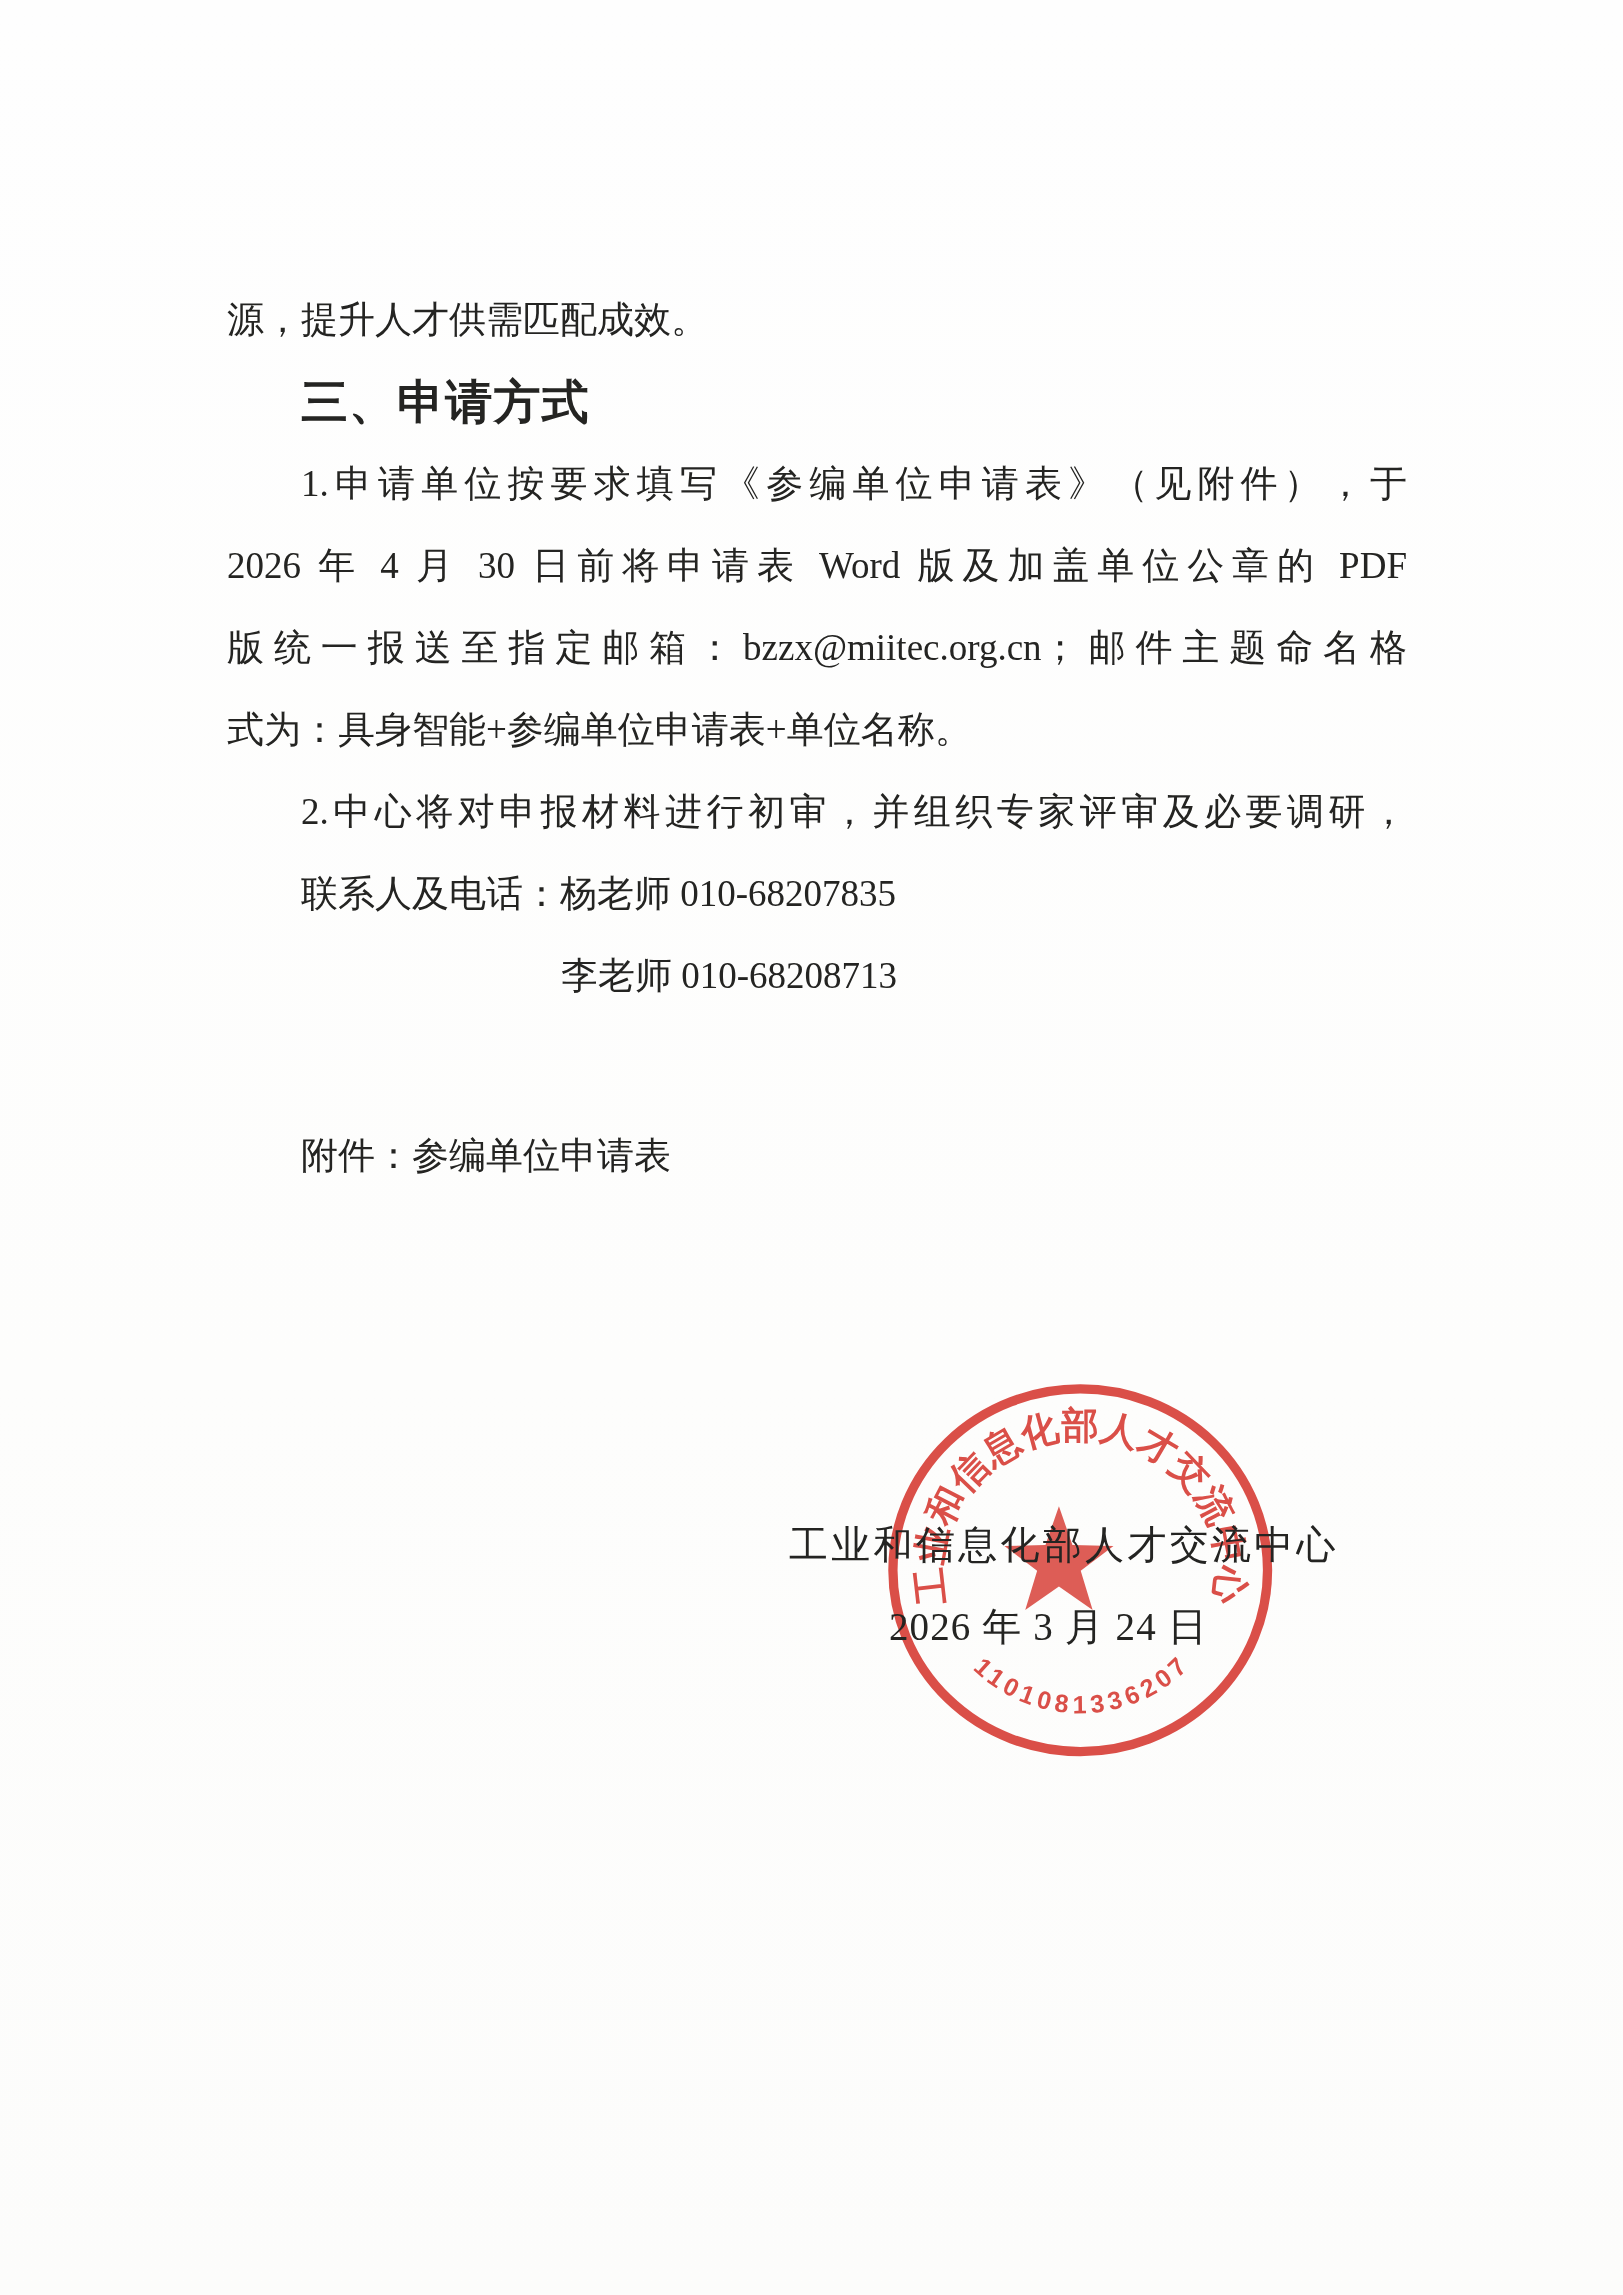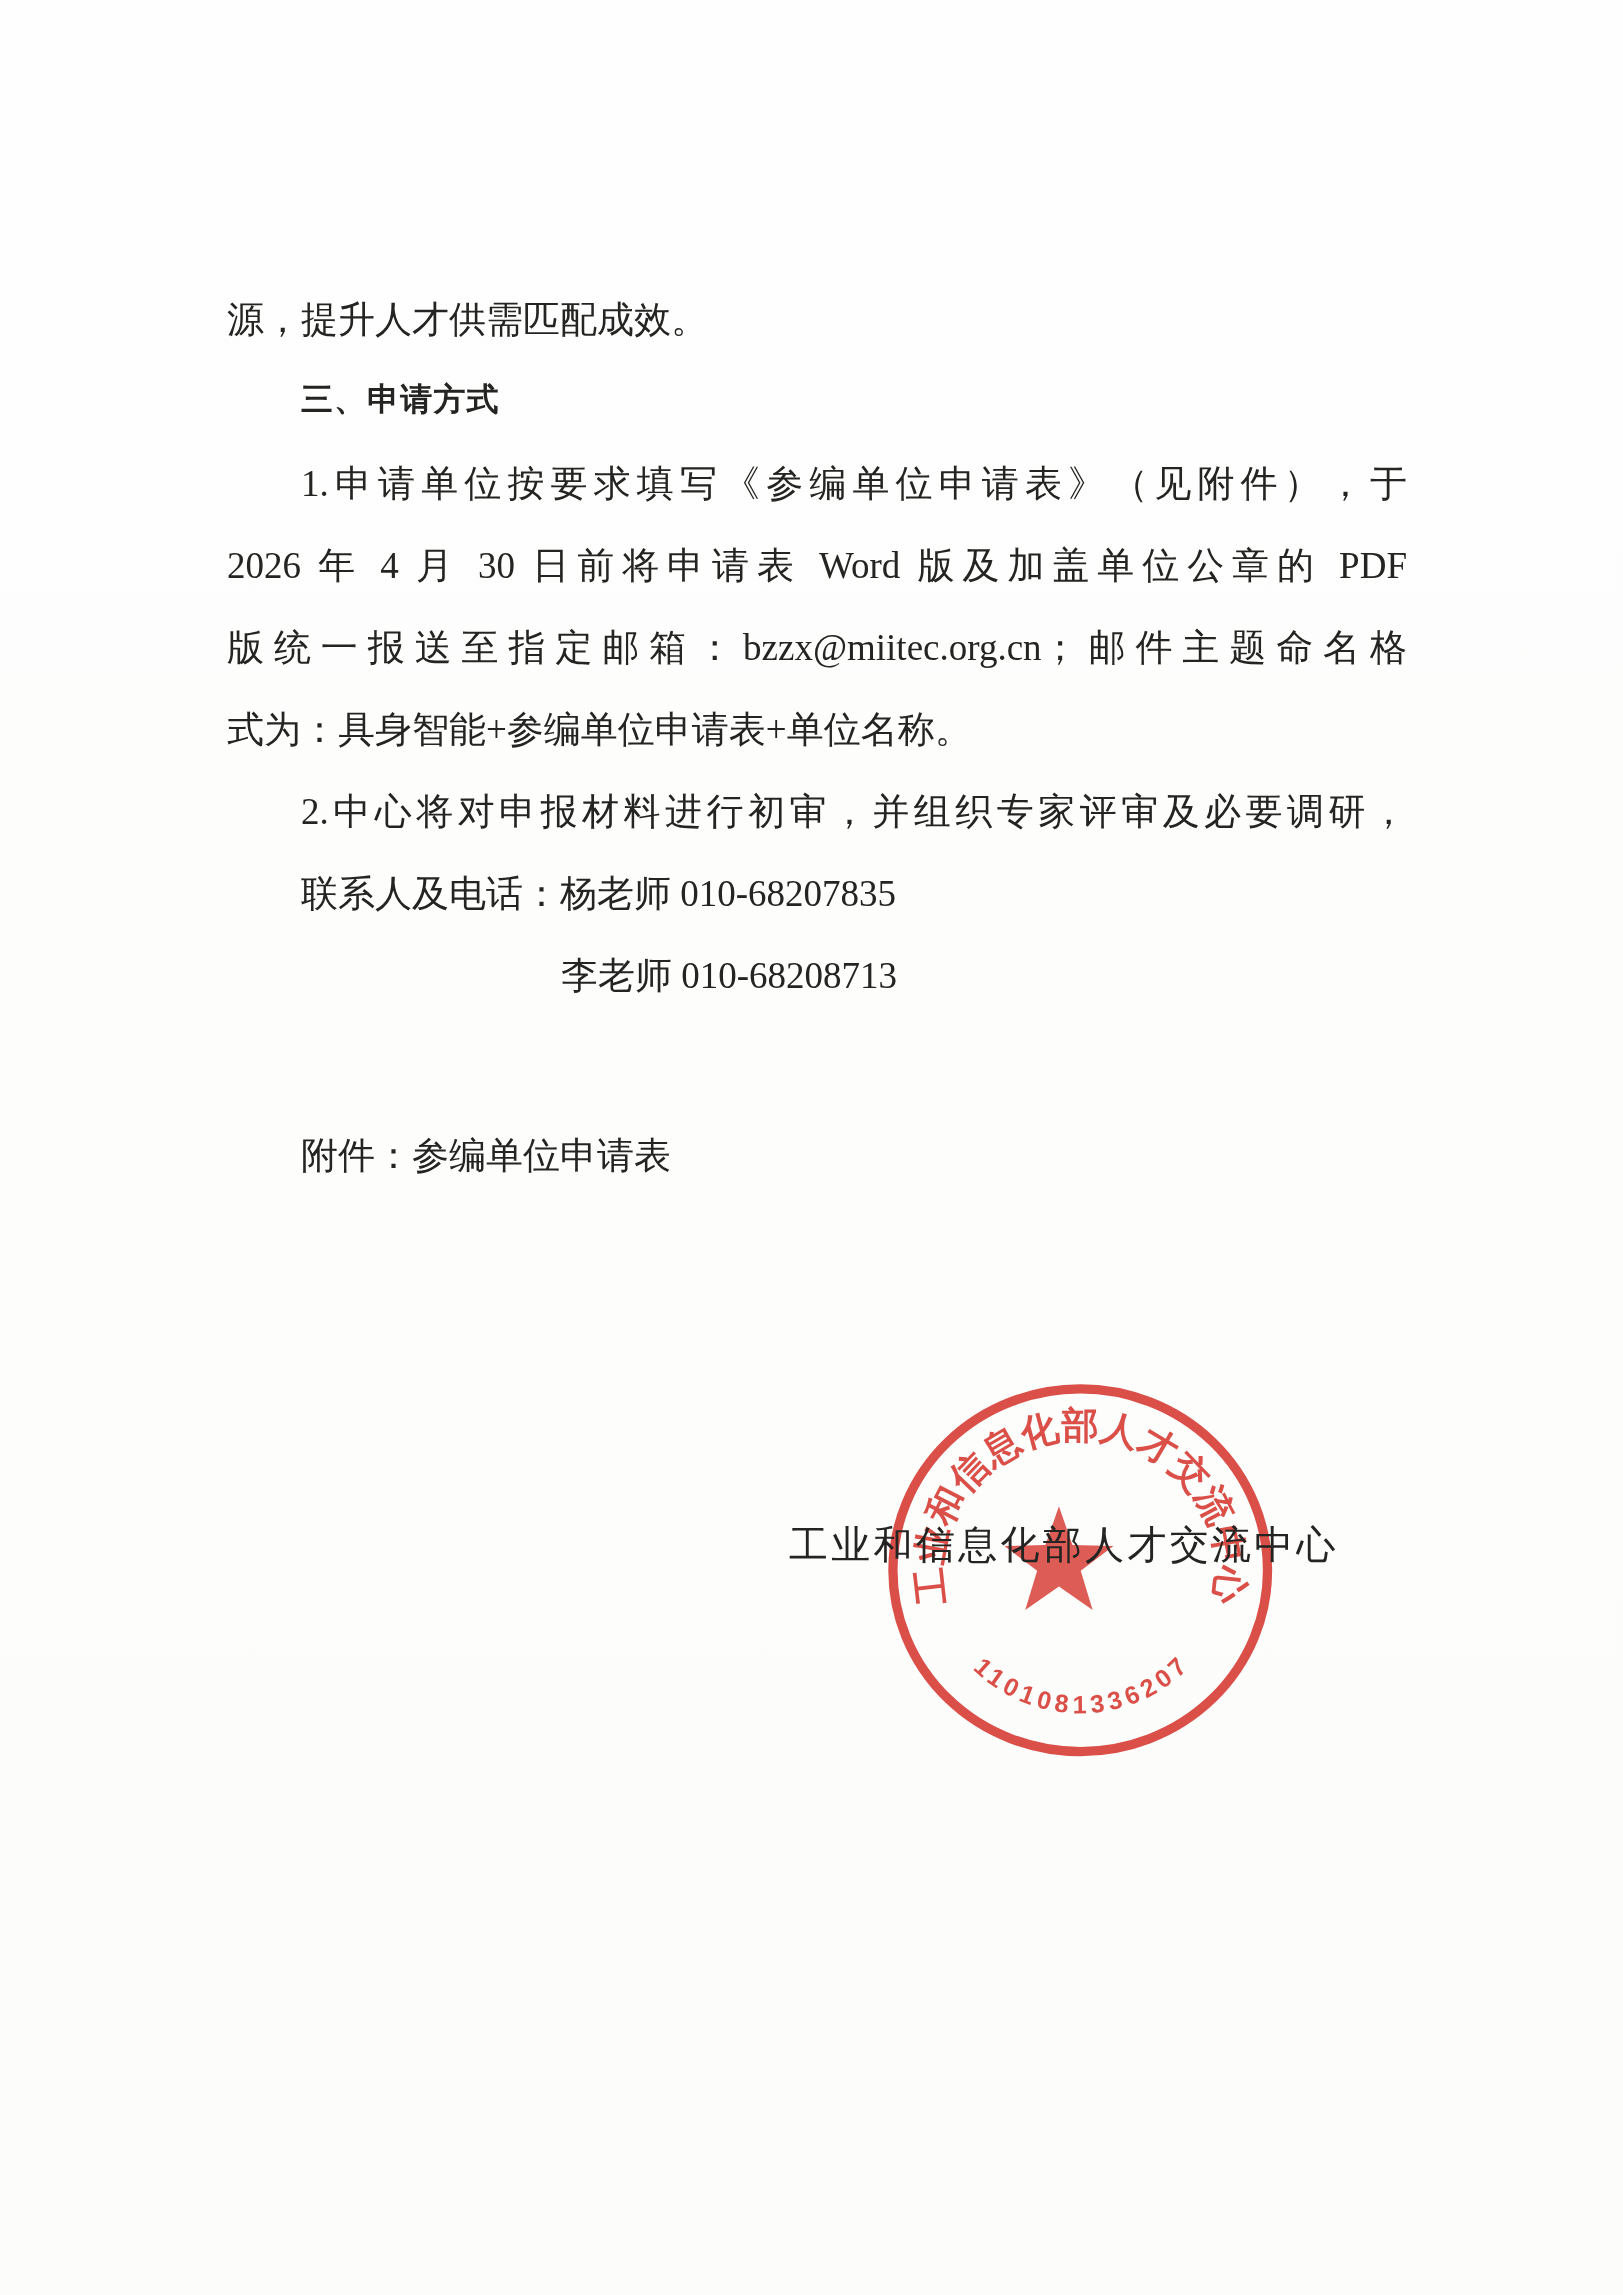--- a/index.html
+++ b/index.html
@@ -31,23 +31,23 @@
   }
   .line.fill {
     text-align: justify;
     text-align-last: justify;
   }
   .indent   { padding-left: 74px; }
   .contact2 { padding-left: 334px; }
   .blank    { height: 82px; }
   .attach   { margin-top: 16.4px; }
   .heading {
-    font-family: Liberation Mono, monospace;
+    font-family: Liberation Serif, serif;
     font-weight: 700;
-    font-size: 32px;
+    font-size: 47px;
     letter-spacing: 1.1px;
   }
 
   
   .sig-org {
     position: absolute;
     left: 789px;
     top: 1519px;
     font-size: 39px;
     line-height: 52px;
@@ -115,15 +115,16 @@
 
     <div class="line indent">联系人及电话：杨老师 010-68207835</div>
     <div class="line contact2">李老师 010-68208713</div>
 
     <div class="line blank"></div>
 
     <div class="line indent attach">附件：参编单位申请表</div>
   </div>
 
   <div class="sig-org">工业和信息化部人才交流中心</div>
+  <div class="sig-date">2026 年 3 月 24 日</div>
 
 </div>
 
 
 </body></html>

